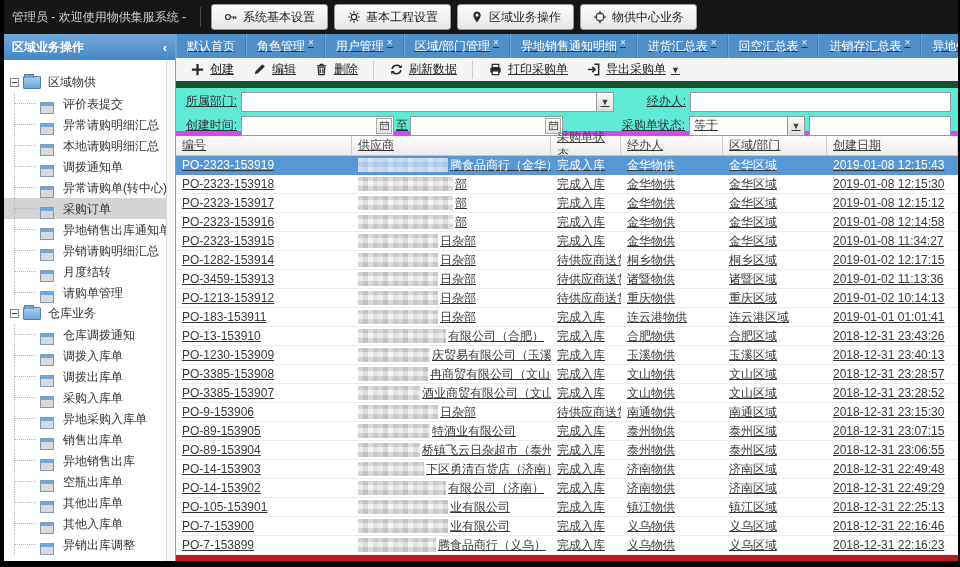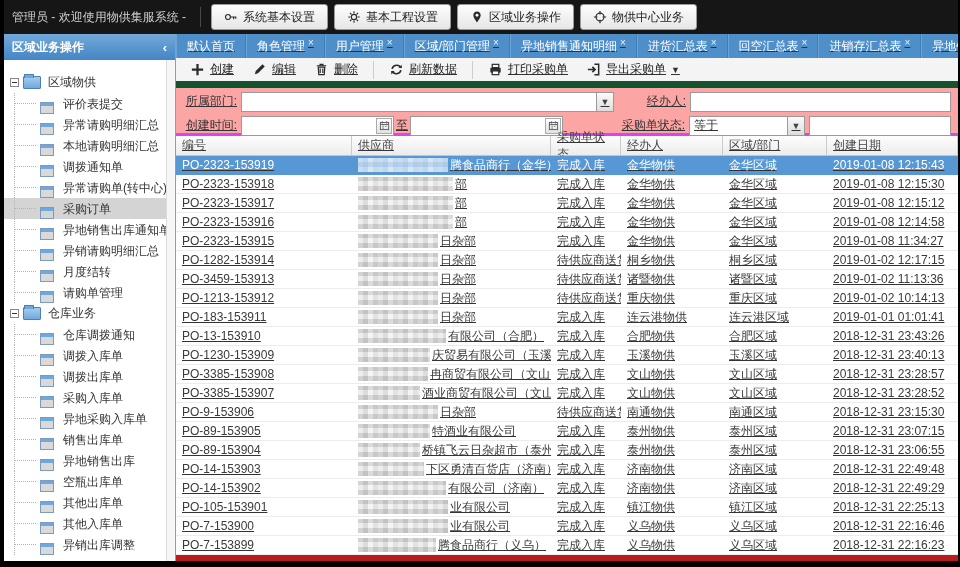--- a/index.html
+++ b/index.html
@@ -50,21 +50,21 @@
   .tab .x { font-size:10px; margin-left:3px; position:relative; top:-4px; color:#f2f2f2; }
 
   
   .toolbar { height:30px; flex:none; background:#f4f4f4; border-bottom:7px solid #14532d; display:flex; align-items:center; padding:0 6px; gap:2px; }
   .tbtn { display:inline-flex; align-items:center; gap:5px; padding:4px 8px; border-radius:3px; cursor:pointer; color:#222; white-space:nowrap; }
   .tbtn svg { display:block; }
   .tsep { width:1px; height:18px; background:#ccc; margin:0 5px; }
   .caret { font-size:9px; color:#333; }
 
   
-  .filters { height:48px; flex:none; background:#fca5a5; border-bottom:3px solid #d946ef; padding:3px 5px 0 0; }
+  .filters { height:48px; flex:none; background:#5eead4; border-bottom:5px solid #d946ef; padding:3px 5px 0 0; }
   .frow { height:21px; display:flex; align-items:center; margin-bottom:3px; }
   .flabel { text-align:right; color:#333; white-space:nowrap; }
   .l1 { width:61px; } 
   .fld { background:#fff; border:1px solid #9a9a9a; height:20px; display:flex; align-items:center; }
   .fld input { border:none; outline:none; flex:1; height:100%; padding:0 3px; font-size:12px; min-width:0; background:transparent; }
   .ddbtn { width:17px; height:100%; flex:none; background:linear-gradient(#fafafa,#ddd); border-left:1px solid #9a9a9a; display:flex; align-items:center; justify-content:center; font-size:9px; color:#444; cursor:pointer; }
   .calbtn { width:16px; height:16px; flex:none; margin-right:1px; background:linear-gradient(#fff,#e3e3e3); border:1px solid #aaa; display:flex; align-items:center; justify-content:center; cursor:pointer; }
   .sel-dept { width:373px; margin-left:4px; }
   .lbl-op { margin-left:auto; }
   .inp-op { width:261px; margin-left:4px; margin-right:2px; }

